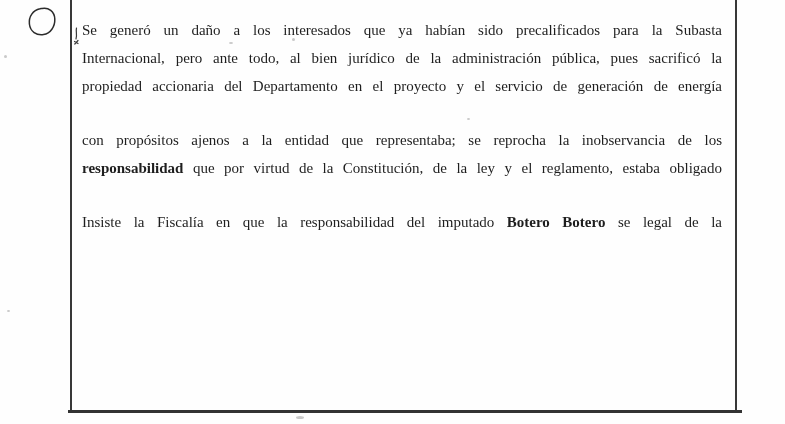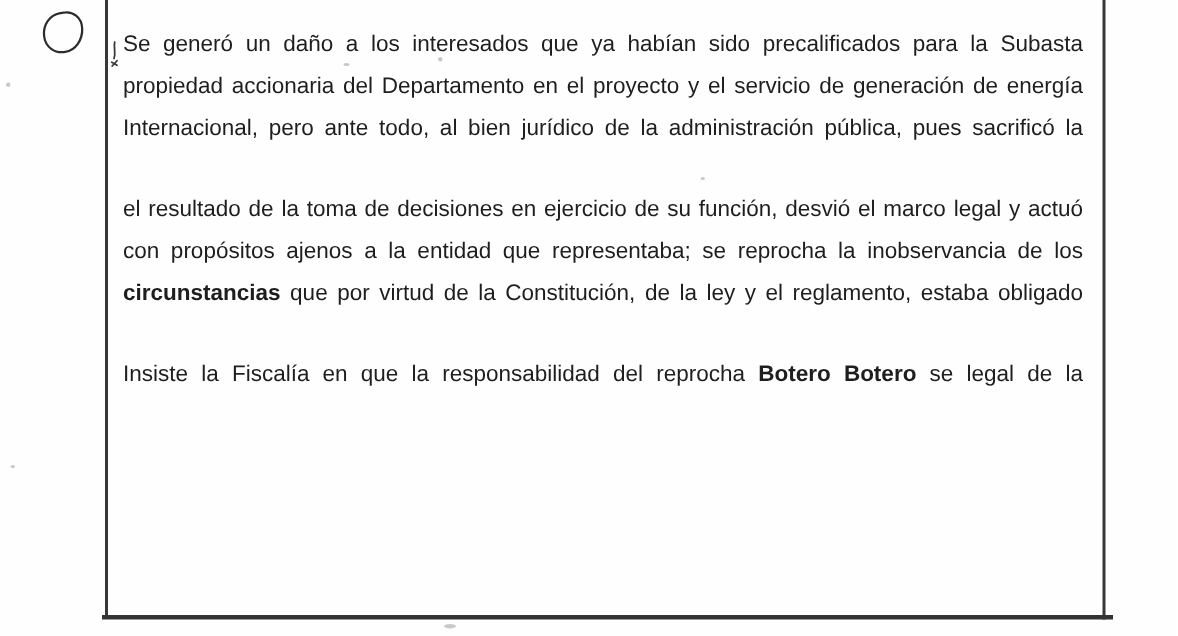--- a/index.html
+++ b/index.html
@@ -60,21 +60,21 @@
   .text-block {
     position: absolute;
     left: 82px;
     top: 0;
     width: 640px;
     padding-top: 16px;
     color: #1e1e1e;
     font-size: 15px;
     line-height: 28px;
   }
-  .para { margin: 0 0 26px 0; }
+  .para { margin: 0 0 26px 0; font-family: Liberation Serif, serif; }
   .line {
     height: 28px;
     text-align: justify;
     text-align-last: justify;
     white-space: normal;
   }
   .line.end { text-align-last: left; }
   .b { font-weight: 700; }
 </style>
 </head>
@@ -98,28 +98,27 @@
   <div class="speck" style="left:7px;  top:310px; width:3px; height:2px;"></div>
   <div class="speck" style="left:229px; top:42px; width:4px; height:2px;"></div>
   <div class="speck" style="left:292px; top:38px; width:3px; height:3px;"></div>
   <div class="speck" style="left:296px; top:416px; width:8px; height:3px;"></div>
   <div class="speck" style="left:467px; top:118px; width:3px; height:2px;"></div>
 
   <div class="text-block">
 
     <div class="para">
       <div class="line"><span>Se generó un daño a los interesados que ya habían sido precalificados para la Subasta</span></div>
+      <div class="line"><span>Internacional, pero ante todo, al bien jurídico de la administración pública, pues sacrificó la</span></div>
       <div class="line"><span>propiedad accionaria del Departamento en el proyecto y el servicio de generación de energía</span></div>
-      <div class="line"><span>Internacional, pero ante todo, al bien jurídico de la administración pública, pues sacrificó la</span></div>
     </div>
 
     <div class="para">
-      <div class="line"><span>el resultado de la toma de decisiones en ejercicio de su función, desvió el marco legal y actuó</span></div>
       <div class="line"><span>con propósitos ajenos a la entidad que representaba; se reprocha la inobservancia de los</span></div>
-      <div class="line"><span class="b">circunstancias</span><span> que por virtud de la Constitución, de la ley y el reglamento, estaba obligado</span></div>
+      <div class="line"><span class="b">responsabilidad</span><span> que por virtud de la Constitución, de la ley y el reglamento, estaba obligado</span></div>
     </div>
 
     <div class="para">
-      <div class="line"><span>Insiste la Fiscalía en que la responsabilidad del reprocha </span><span class="b">Botero Botero</span><span> se legal de la</span></div>
+      <div class="line"><span>Insiste la Fiscalía en que la responsabilidad del imputado </span><span class="b">Botero Botero</span><span> se legal de la</span></div>
     </div>
 
   </div>
 </div>
 
 </body></html>

